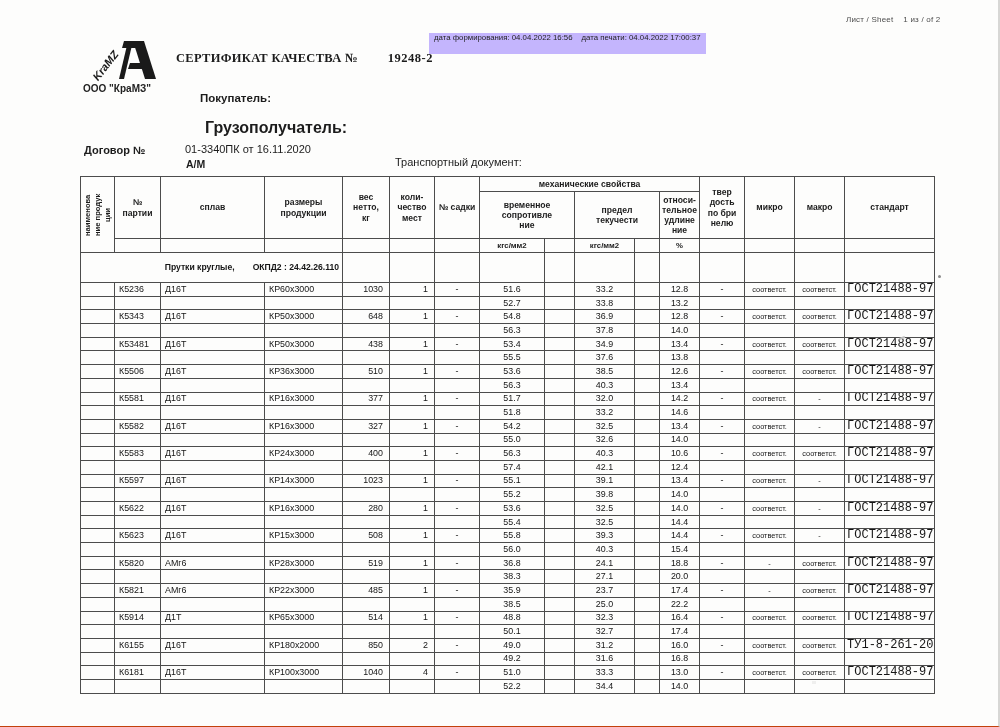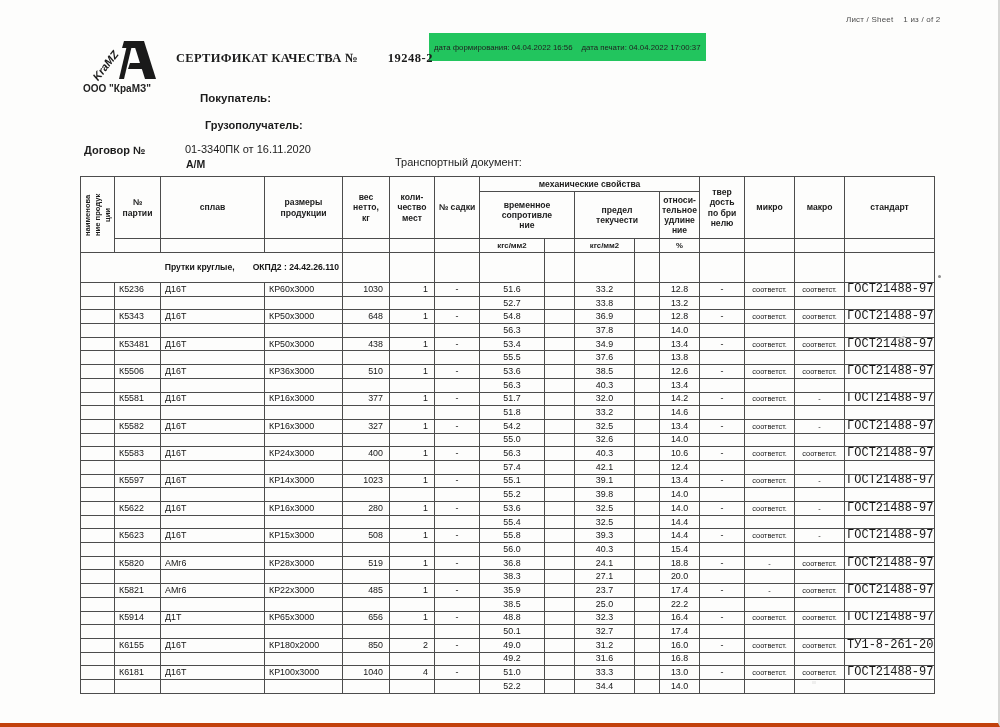--- a/index.html
+++ b/index.html
@@ -1,37 +1,37 @@
 <!DOCTYPE html>
 <html><head>
 <meta charset="utf-8">
 <style>
   * { margin:0; padding:0; box-sizing:border-box; }
   html,body { background:#e8e8e8; }
   .page {
     position:relative; width:1000px; height:727px; background:#fdfdfc;
     font-family:"Liberation Sans","DejaVu Sans",sans-serif; color:#1c1c1c;
-    overflow:hidden; border-right:2px solid #d7d7d5; border-bottom:4px solid #c2410c;
+    overflow:hidden; border-right:2px solid #d7d7d5; border-bottom:1px solid #c2410c;
   }
   .abs { position:absolute; }
 
   
   .sheet-info { left:846px; top:15px; font-size:8px; color:#4d4d4d; letter-spacing:0.2px; }
   .sheet-info .val { margin-left:10px; }
   .date-strip {
-    left:429px; top:33px; height:28px; background:#22c55e;
-    display:flex; align-items:center; gap:9px; padding:0 5px;
+    left:429px; top:33px; height:21px; background:#c4b5fd;
+    display:flex; align-items:flex-start; gap:9px; padding:0 5px;
     font-size:7.8px; color:#1f1f1f; white-space:nowrap;
   }
   .logo-box { left:86px; top:33px; width:92px; height:62px; }
   .company-name { left:83px; top:83px; font-size:10px; font-weight:bold; color:#222; }
   .doc-title { left:176px; top:51px; font-size:12.5px; font-weight:bold; letter-spacing:0.3px;font-family:Liberation Serif, serif; }
   .doc-title .num { margin-left:30px; letter-spacing:0.5px; }
   .buyer-label { left:200px; top:92px; font-size:11.5px; font-weight:bold; }
-  .consignee-label { left:167px; top:119px; font-size:11px; font-weight:bold;padding-left:38px; }
+  .consignee-label { left:167px; top:119px; font-size:16px; font-weight:bold;padding-left:38px; }
   .contract-label { left:84px; top:144px; font-size:11px; font-weight:bold; }
   .contract-value { left:185px; top:143px; font-size:11px; }
   .contract-mode { left:186px; top:158px; font-size:10.5px; font-weight:bold; }
   .transport-label { left:395px; top:156px; font-size:11px; font-weight:normal; }
 
   
   .tbl-wrap { left:80px; top:176px; }
   table { border-collapse:collapse; table-layout:fixed; width:854px; }
   td, th { border:1px solid #4c4c4c; overflow:hidden; }
   thead th { font-weight:bold; font-size:8.6px; text-align:center; vertical-align:middle;
@@ -615,21 +615,21 @@
             <td></td>
             <td></td>
             <td></td>
             <td></td>
           </tr>
           <tr class="b-row">
             <td></td>
             <td class="al">К5914</td>
             <td class="al">Д1Т</td>
             <td class="al">КР65х3000</td>
-            <td class="ar">656</td>
+            <td class="ar">514</td>
             <td class="ar">1</td>
             <td class="ac">-</td>
             <td class="ac">48.8</td>
             <td></td>
             <td class="ac">32.3</td>
             <td></td>
             <td class="ac">16.4</td>
             <td class="ac">-</td>
             <td class="ac sm">соответст.</td>
             <td class="ac sm">соответст.</td>

